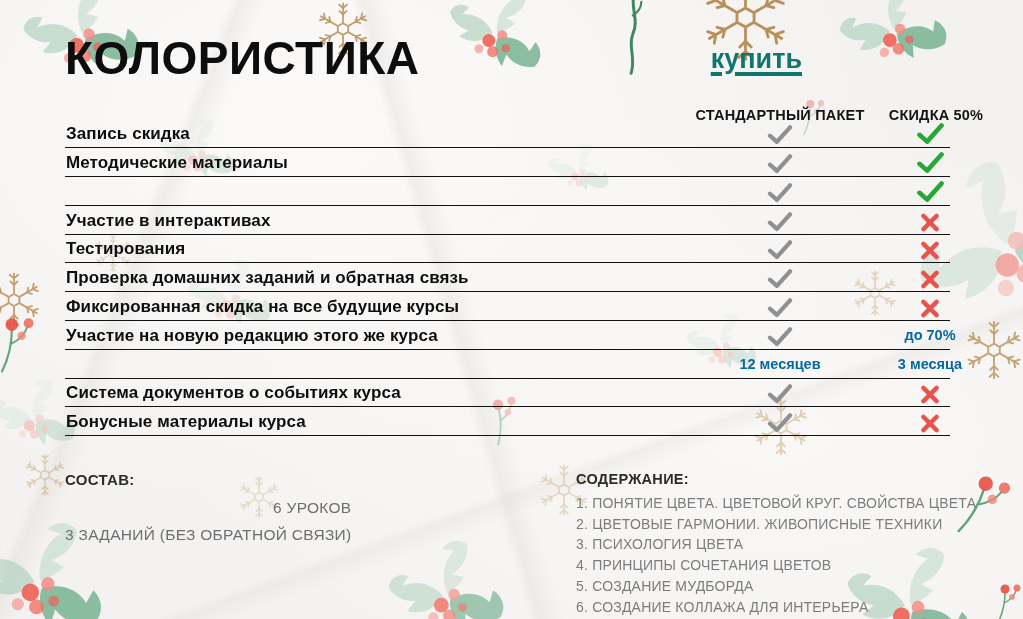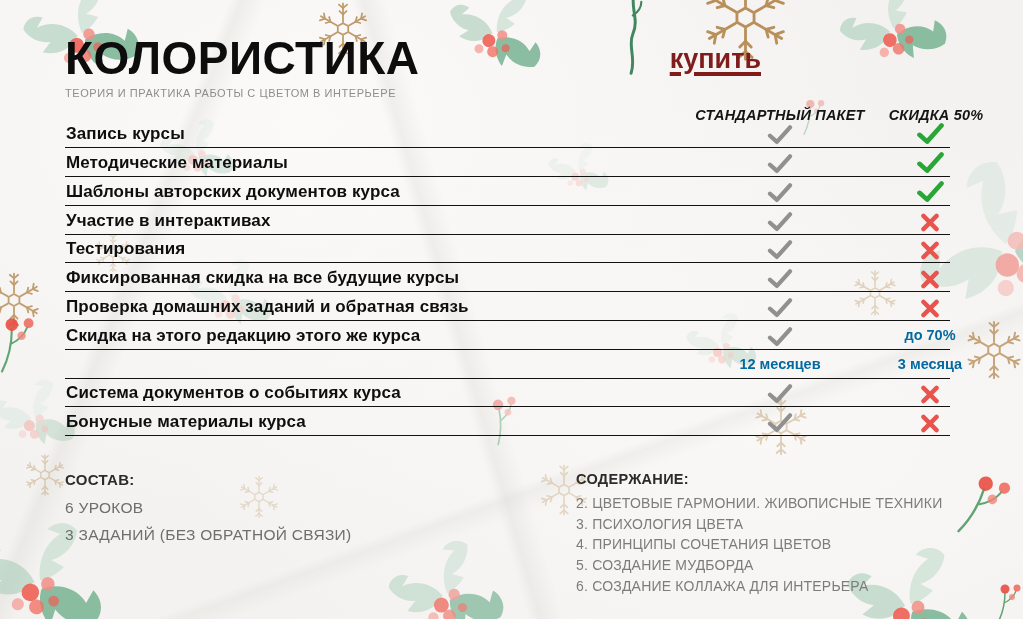--- a/index.html
+++ b/index.html
@@ -7,36 +7,36 @@
     width:1023px;height:619px;overflow:hidden;
     font-family:"Liberation Sans",sans-serif;
     background:
       linear-gradient(112deg, rgba(255,255,255,0) 18%, rgba(215,212,207,.30) 19%, rgba(255,255,255,0) 21%),
       linear-gradient(74deg, rgba(255,255,255,0) 44%, rgba(213,210,205,.28) 45%, rgba(255,255,255,0) 47%),
       linear-gradient(160deg, rgba(255,255,255,0) 68%, rgba(216,213,208,.25) 69%, rgba(255,255,255,0) 71%),
       radial-gradient(ellipse at 30% 20%, #fbfaf9 0%, rgba(251,250,249,0) 60%),
       radial-gradient(ellipse at 75% 70%, #f9f8f6 0%, rgba(249,248,246,0) 55%),
       #f3f2f0;
   }
-  .page{position:relative;width:816px;height:619px;}
+  .page{position:relative;width:816px;height:619px;padding-left:41px;}
   .deco{position:absolute;z-index:0;pointer-events:none;}
   .content{position:absolute;inset:0;z-index:2;}
 
   
   .title-block{position:absolute;left:65px;top:34px;}
   .page-title{margin:0;font-size:46px;line-height:1.05;font-weight:700;color:#0d0d0d;letter-spacing:.5px;}
   .page-subtitle{margin-top:5px;font-size:11px;font-weight:400;color:#8d8d8d;letter-spacing:.55px;}
   .buy-link{
     position:absolute;right:55px;top:44px;
-    font-size:27px;font-weight:700;color:#7f1d1d;cursor:pointer;
+    font-size:27px;font-weight:700;color:#0f766e;cursor:pointer;
     text-decoration:underline;text-decoration-thickness:3.5px;text-underline-offset:4px;
   }
 
   
-  .col-header{position:absolute;top:107px;font-size:14.5px;font-weight:600;color:#141414;text-align:center;letter-spacing:.2px;font-style:italic;}
+  .col-header{position:absolute;top:107px;font-size:14.5px;font-weight:600;color:#141414;text-align:center;letter-spacing:.2px;}
   .col-header.std{left:695px;width:170px;}
   .col-header.disc{left:876px;width:120px;}
 
   
   .rows{position:absolute;left:65px;top:119.5px;width:885px;}
   .row{position:relative;height:28.8px;border-bottom:1.5px solid #121212;box-sizing:border-box;}
   .row-label{position:absolute;left:1px;bottom:3px;font-size:17px;font-weight:700;color:#0e0e0e;white-space:nowrap;letter-spacing:.1px;}
   .cell{position:absolute;bottom:2px;display:flex;align-items:flex-end;justify-content:center;}
   .cell-standard{left:630px;width:170px;text-align:right;}
   .cell-discount{left:795px;width:140px;}
@@ -44,21 +44,21 @@
   .cell .mark-x{width:20px;height:19px;}
   .check-gray .mark path{stroke:var(--c-gray);}
   .check-green .mark{width:29px;height:22px;}
   .check-green .mark path{stroke:var(--c-green);}
   .cross-red .mark path{stroke:var(--c-red);}
   .cell.text{font-size:14.5px;font-weight:600;color:#0369a1;bottom:6px;}
 
   
   .composition{position:absolute;left:65px;top:471px;}
   .block-heading{font-size:15px;font-weight:700;color:#2b2b2b;letter-spacing:.3px;}
-  .composition .list-item{font-size:15.5px;color:#6e6e6e;line-height:27px;letter-spacing:.3px;}
+  .composition .list-item{font-size:15.5px;color:#6e6e6e;line-height:27px;letter-spacing:.3px;text-align:right;}
   .composition .block-heading{margin-bottom:6px;}
   .contents{position:absolute;left:576px;top:471px;width:430px;}
   .contents .block-heading{font-size:14.5px;margin-bottom:6px;}
   .contents .list-item{font-size:14px;color:#7c7c7c;line-height:20.7px;letter-spacing:.2px;}
 </style>
 </head>
 <body>
 
 <svg width="0" height="0" style="position:absolute">
   <defs>
@@ -186,31 +186,30 @@
       <use href="#holly"></use>
     </svg>
   <svg class="deco" style="left:988px;top:580px;width:50px;height:50px" viewBox="0 0 100 100">
       <use href="#berries"></use>
     </svg>
 
   <div class="content">
 
     <div class="title-block">
       <h1 class="page-title">КОЛОРИСТИКА</h1>
-      <div class="page-subtitle">ТЕОРИЯ И ПРАКТИКА РАБОТЫ С ЦВЕТОМ В ИНТЕРЬЕРЕ</div>
     </div>
 
     <a class="buy-link">купить</a>
 
     <div class="col-header std">СТАНДАРТНЫЙ ПАКЕТ</div>
     <div class="col-header disc">СКИДКА 50%</div>
 
     <div class="rows">
   <div class="row">
-    <span class="row-label">Запись курсы</span>
+    <span class="row-label">Запись скидка</span>
     <span class="cell cell-standard check-gray">
             <svg class="mark" viewBox="0 0 32 26">
               <path d="M3 14 L12 22 L29 3" fill="none" stroke-width="5.5" stroke-linecap="round" stroke-linejoin="round"></path>
             </svg>
           </span>
     <span class="cell cell-discount check-green">
             <svg class="mark" viewBox="0 0 32 26">
               <path d="M3 14 L12 22 L29 3" fill="none" stroke-width="5.5" stroke-linecap="round" stroke-linejoin="round"></path>
             </svg>
           </span>
@@ -224,21 +223,20 @@
             </svg>
           </span>
     <span class="cell cell-discount check-green">
             <svg class="mark" viewBox="0 0 32 26">
               <path d="M3 14 L12 22 L29 3" fill="none" stroke-width="5.5" stroke-linecap="round" stroke-linejoin="round"></path>
             </svg>
           </span>
   </div>
 
   <div class="row">
-    <span class="row-label">Шаблоны авторских документов курса</span>
     <span class="cell cell-standard check-gray">
             <svg class="mark" viewBox="0 0 32 26">
               <path d="M3 14 L12 22 L29 3" fill="none" stroke-width="5.5" stroke-linecap="round" stroke-linejoin="round"></path>
             </svg>
           </span>
     <span class="cell cell-discount check-green">
             <svg class="mark" viewBox="0 0 32 26">
               <path d="M3 14 L12 22 L29 3" fill="none" stroke-width="5.5" stroke-linecap="round" stroke-linejoin="round"></path>
             </svg>
           </span>
@@ -268,51 +266,51 @@
           </span>
     <span class="cell cell-discount cross-red">
             <svg class="mark mark-x" viewBox="0 0 26 26">
               <path d="M4 4 L22 22" fill="none" stroke-width="6" stroke-linecap="round"></path>
               <path d="M22 4 L4 22" fill="none" stroke-width="6" stroke-linecap="round"></path>
             </svg>
           </span>
   </div>
 
   <div class="row">
+    <span class="row-label">Проверка домашних заданий и обратная связь</span>
+    <span class="cell cell-standard check-gray">
+            <svg class="mark" viewBox="0 0 32 26">
+              <path d="M3 14 L12 22 L29 3" fill="none" stroke-width="5.5" stroke-linecap="round" stroke-linejoin="round"></path>
+            </svg>
+          </span>
+    <span class="cell cell-discount cross-red">
+            <svg class="mark mark-x" viewBox="0 0 26 26">
+              <path d="M4 4 L22 22" fill="none" stroke-width="6" stroke-linecap="round"></path>
+              <path d="M22 4 L4 22" fill="none" stroke-width="6" stroke-linecap="round"></path>
+            </svg>
+          </span>
+  </div>
+
+  <div class="row">
     <span class="row-label">Фиксированная скидка на все будущие курсы</span>
     <span class="cell cell-standard check-gray">
             <svg class="mark" viewBox="0 0 32 26">
               <path d="M3 14 L12 22 L29 3" fill="none" stroke-width="5.5" stroke-linecap="round" stroke-linejoin="round"></path>
             </svg>
           </span>
     <span class="cell cell-discount cross-red">
             <svg class="mark mark-x" viewBox="0 0 26 26">
               <path d="M4 4 L22 22" fill="none" stroke-width="6" stroke-linecap="round"></path>
               <path d="M22 4 L4 22" fill="none" stroke-width="6" stroke-linecap="round"></path>
             </svg>
           </span>
   </div>
 
   <div class="row">
-    <span class="row-label">Проверка домашних заданий и обратная связь</span>
-    <span class="cell cell-standard check-gray">
-            <svg class="mark" viewBox="0 0 32 26">
-              <path d="M3 14 L12 22 L29 3" fill="none" stroke-width="5.5" stroke-linecap="round" stroke-linejoin="round"></path>
-            </svg>
-          </span>
-    <span class="cell cell-discount cross-red">
-            <svg class="mark mark-x" viewBox="0 0 26 26">
-              <path d="M4 4 L22 22" fill="none" stroke-width="6" stroke-linecap="round"></path>
-              <path d="M22 4 L4 22" fill="none" stroke-width="6" stroke-linecap="round"></path>
-            </svg>
-          </span>
-  </div>
-
-  <div class="row">
-    <span class="row-label">Скидка на этого редакцию этого же курса</span>
+    <span class="row-label">Участие на новую редакцию этого же курса</span>
     <span class="cell cell-standard check-gray">
             <svg class="mark" viewBox="0 0 32 26">
               <path d="M3 14 L12 22 L29 3" fill="none" stroke-width="5.5" stroke-linecap="round" stroke-linejoin="round"></path>
             </svg>
           </span>
     <span class="cell cell-discount text">до 70%</span>
   </div>
 
   <div class="row">
     <span class="cell cell-standard text">12 месяцев</span>
@@ -355,20 +353,21 @@
       <div class="block-heading">СОСТАВ:</div>
       <div>
           <div class="list-item">6 УРОКОВ</div>
           <div class="list-item">3 ЗАДАНИЙ (БЕЗ ОБРАТНОЙ СВЯЗИ)</div>
         </div>
     </div>
 
     <div class="contents">
       <div class="block-heading">СОДЕРЖАНИЕ:</div>
       <div>
+          <div class="list-item">1. ПОНЯТИЕ ЦВЕТА. ЦВЕТОВОЙ КРУГ. СВОЙСТВА ЦВЕТА</div>
           <div class="list-item">2. ЦВЕТОВЫЕ ГАРМОНИИ. ЖИВОПИСНЫЕ ТЕХНИКИ</div>
           <div class="list-item">3. ПСИХОЛОГИЯ ЦВЕТА</div>
           <div class="list-item">4. ПРИНЦИПЫ СОЧЕТАНИЯ ЦВЕТОВ</div>
           <div class="list-item">5. СОЗДАНИЕ МУДБОРДА</div>
           <div class="list-item">6. СОЗДАНИЕ КОЛЛАЖА ДЛЯ ИНТЕРЬЕРА</div>
         </div>
     </div>
 
   </div>
 </div>

